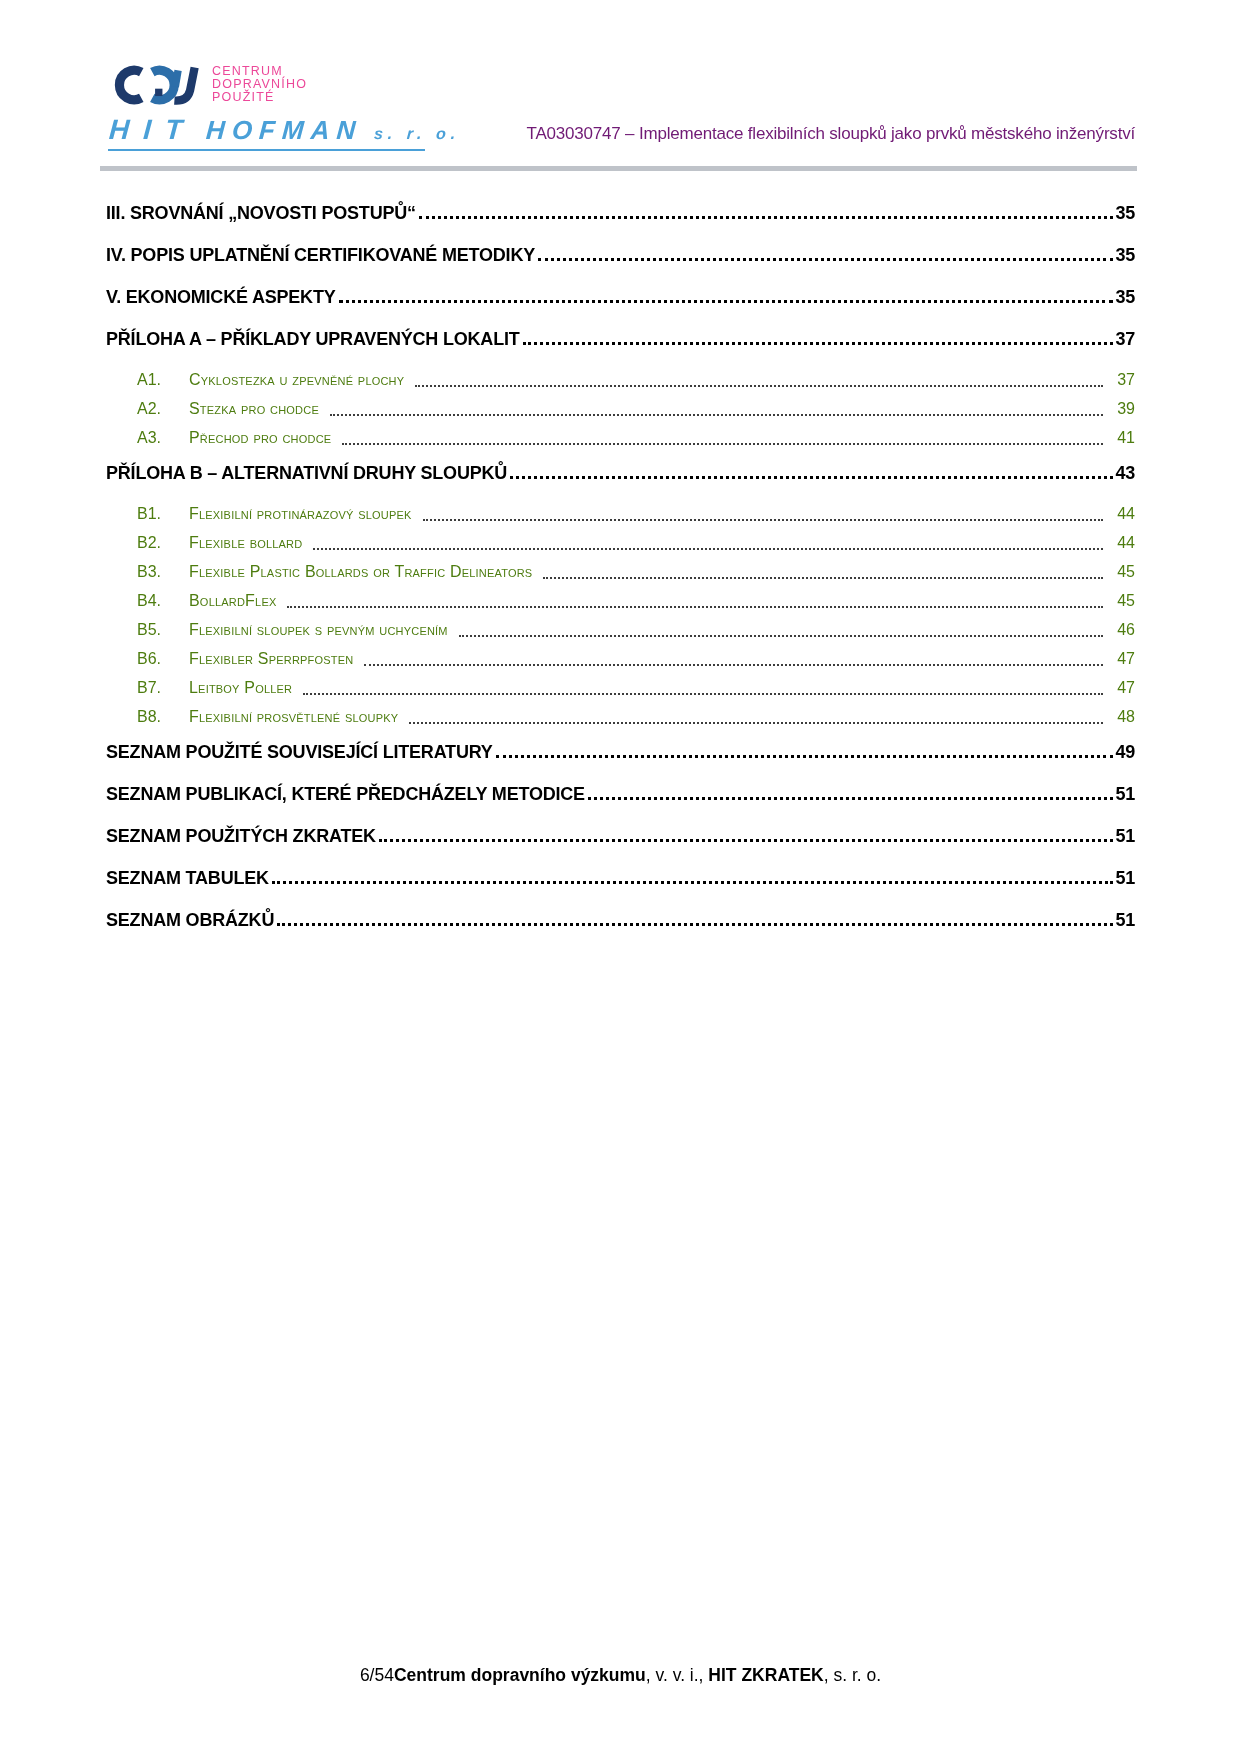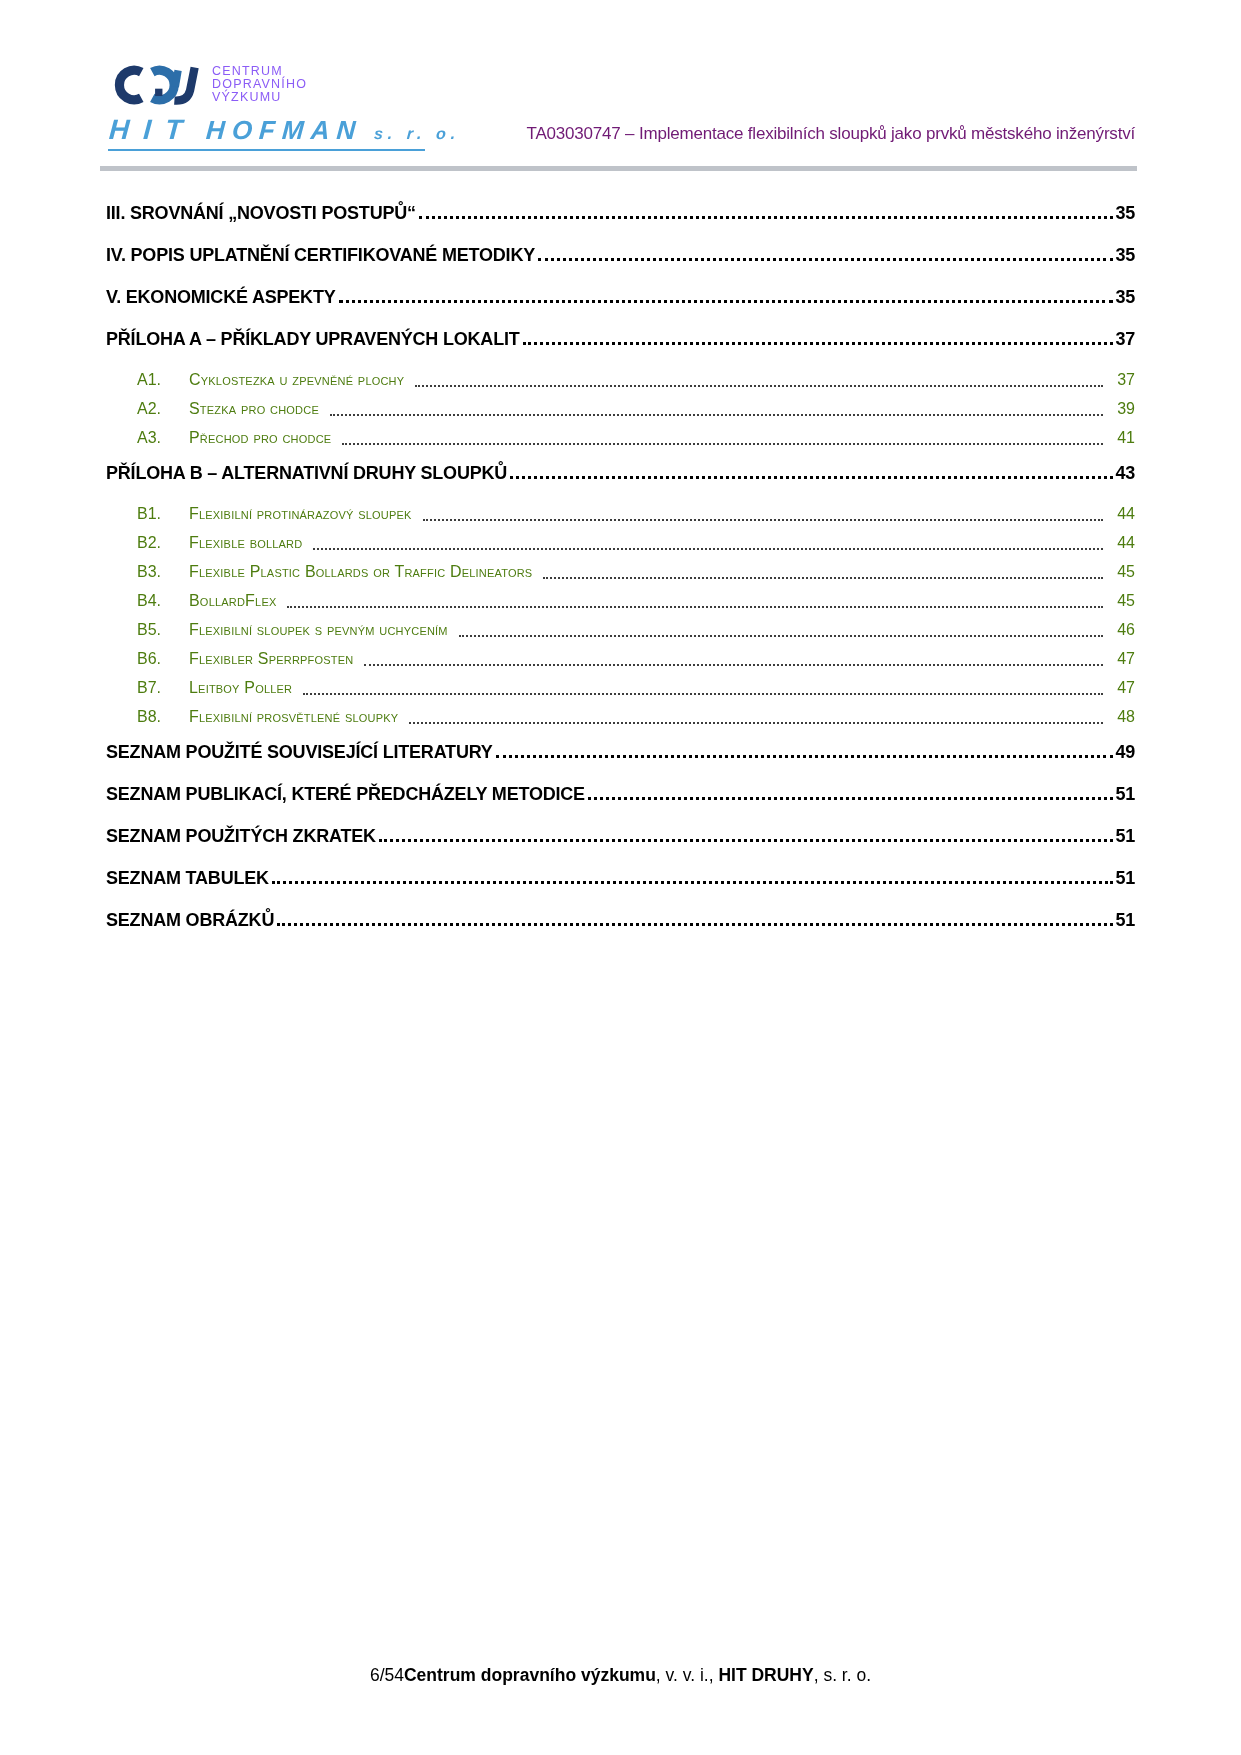--- a/index.html
+++ b/index.html
@@ -12,21 +12,21 @@
     background: #ffffff;
     margin: 0 auto;
     overflow: hidden;
     color: #000;
   }
 
   
   .logo-block { position: absolute; left: 108px; top: 62px; }
   .cdv-row { display: flex; align-items: flex-start; }
   .cdv-mark { width: 96px; height: 46px; display: block; }
-  .cdv-text { margin-left: 8px; margin-top: 3px; color: #8b5cf6; font-size: 12.5px; line-height: 13px; letter-spacing: 1.2px; font-family: "Liberation Sans", sans-serif; }
+  .cdv-text { margin-left: 8px; margin-top: 3px; color: #ec4899; font-size: 12.5px; line-height: 13px; letter-spacing: 1.2px; font-family: "Liberation Sans", sans-serif; }
   .hit-row {
     margin-top: 6px;
     color: #4aa0d8;
     font-style: italic;
     font-weight: bold;
     white-space: nowrap;
     transform: skewX(-4deg);
     transform-origin: left bottom;
   }
   .hit-word { font-size: 28px; letter-spacing: 14px; }
@@ -98,21 +98,21 @@
       <svg class="cdv-mark" viewBox="0 0 100 50" xmlns="http://www.w3.org/2000/svg">
         <path d="M 34 11 A 16 16 0 1 0 34 39" fill="none" stroke="#1e3a6b" stroke-width="10"></path>
         <path d="M 46 11 A 16 16 0 1 1 46 39" fill="none" stroke="#2c6ea9" stroke-width="10"></path>
         <rect x="49" y="29" width="8" height="8" fill="#1e3a6b"></rect>
         <line x1="74" y1="9" x2="71" y2="27" stroke="#2c6ea9" stroke-width="8"></line>
         <path d="M 92 6 L 87 31 Q 84 43 70 42" fill="none" stroke="#1e3a6b" stroke-width="9"></path>
       </svg>
       <div class="cdv-text">
         <div>CENTRUM</div>
         <div>DOPRAVNÍHO</div>
-        <div>VÝZKUMU</div>
+        <div>POUŽITÉ</div>
       </div>
     </div>
     <div class="hit-row">
       <span class="hit-word">HIT</span><span class="hofman-word">HOFMAN</span><span class="sro-word">s. r. o.</span>
     </div>
     <div class="hit-underline"></div>
   </div>
 
   <div class="project-line">TA03030747 – Implementace flexibilních sloupků jako prvků městského inženýrství</div>
 
@@ -242,16 +242,16 @@
       <div class="toc-row l1">
 
       <span class="toc-title">SEZNAM OBRÁZKŮ</span>
       <span class="toc-leader"></span>
       <span class="toc-page">51</span>
     </div>
     </div>
 
   <div class="footer">
     <span>6/54</span>
-    <span class="footer-orgs"><span class="fw-b">Centrum dopravního výzkumu</span><span>, v. v. i., </span><span class="fw-b">HIT DRUHY</span><span>, s. r. o.</span></span>
+    <span class="footer-orgs"><span class="fw-b">Centrum dopravního výzkumu</span><span>, v. v. i., </span><span class="fw-b">HIT ZKRATEK</span><span>, s. r. o.</span></span>
   </div>
 
 </div>
 
 </body></html>

